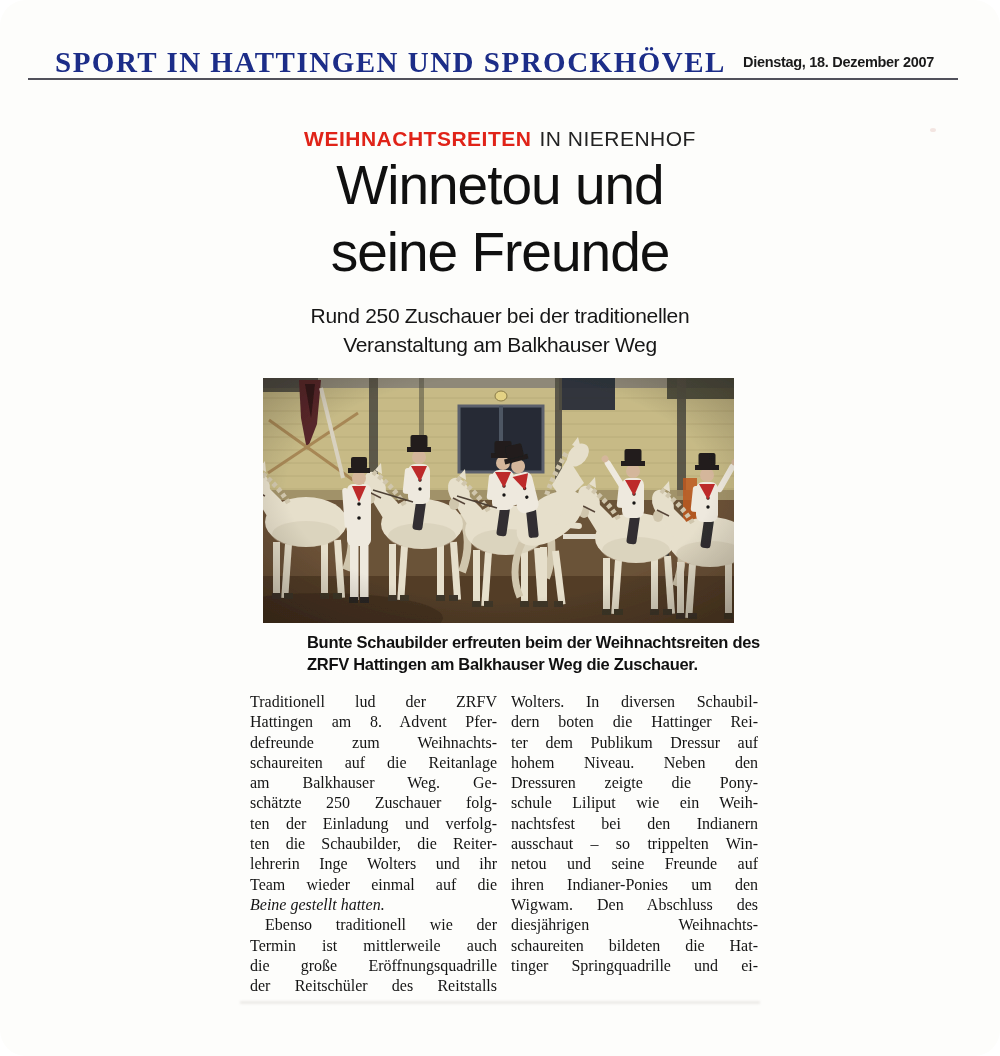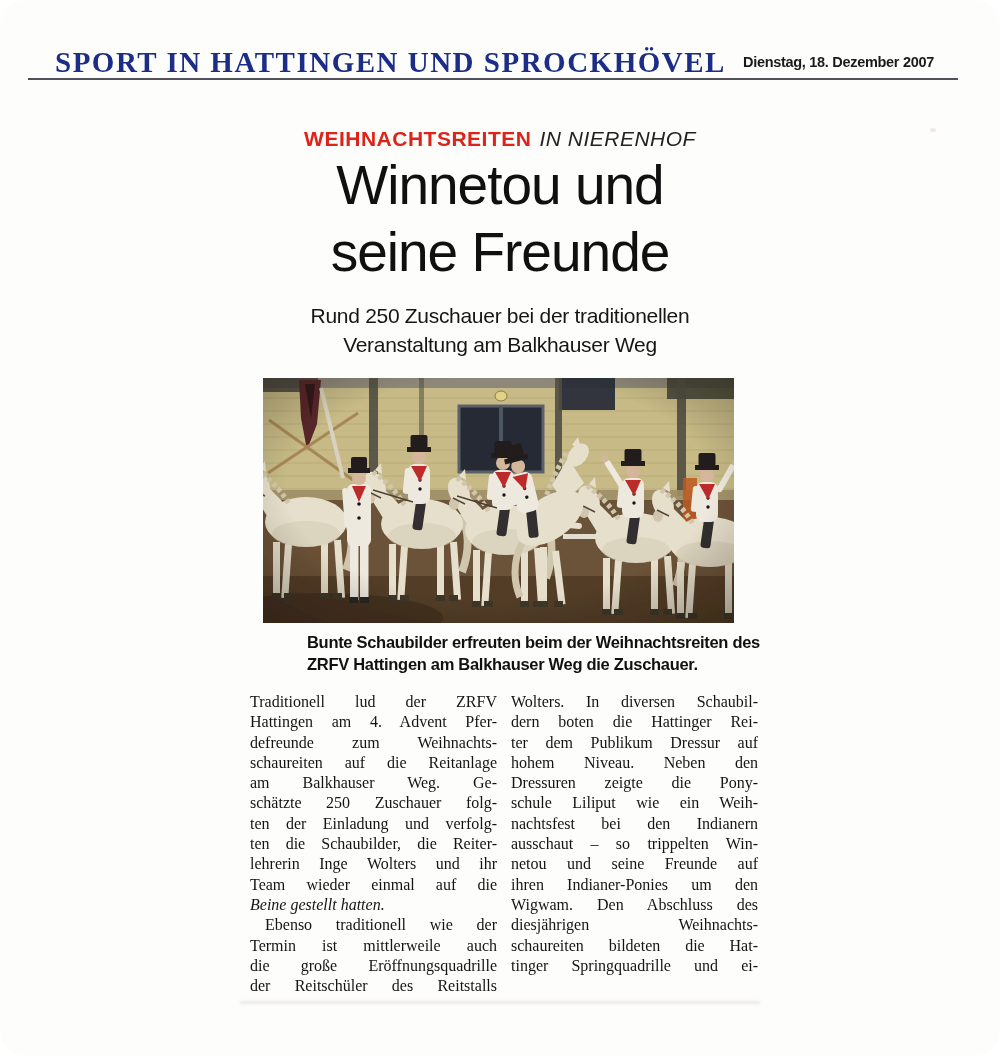--- a/index.html
+++ b/index.html
@@ -9,21 +9,21 @@
   
   .masthead-title{position:absolute;left:55px;top:46px;font-family:"Liberation Serif", serif;
     font-weight:bold;font-size:29px;letter-spacing:1.5px;color:var(--masthead-blue);white-space:nowrap;}
   .masthead-date{position:absolute;right:66px;top:54px;font-size:14.5px;font-weight:bold;
     letter-spacing:-0.3px;color:#1a1a1a;white-space:nowrap;}
   .masthead-rule{position:absolute;left:28px;right:42px;top:78px;height:2px;background:var(--rule);}
 
   
   .kicker{position:absolute;left:250px;width:500px;top:127px;text-align:center;font-size:21px;white-space:nowrap;}
   .kicker-highlight{color:var(--accent-red);font-weight:bold;letter-spacing:0.5px;}
-  .kicker-rest{color:#222;margin-left:8px;letter-spacing:0.5px;font-style:italic;}
+  .kicker-rest{color:#222;margin-left:8px;letter-spacing:0.5px;}
   .headline{position:absolute;left:250px;width:500px;top:152px;text-align:center;font-weight:normal;
     font-size:55px;line-height:67px;letter-spacing:-1px;color:#101010;}
   .subhead{position:absolute;left:250px;width:500px;top:301px;text-align:center;font-size:21px;
     line-height:29px;letter-spacing:-0.3px;color:#161616;}
 
   
   .photo{position:absolute;left:263px;top:378px;width:471px;height:245px;background:#6a5138;}
   .photo svg{display:block;}
 
   
@@ -214,21 +214,21 @@
     </svg>
   </div>
 
   <div class="caption">
     <div>Bunte Schaubilder erfreuten beim der Weihnachtsreiten des</div>
     <div>ZRFV Hattingen am Balkhauser Weg die Zuschauer.</div>
   </div>
 
   <div class="col col1">
       <div class="bline">Traditionell lud der ZRFV</div>
-      <div class="bline">Hattingen am 4. Advent Pfer-</div>
+      <div class="bline">Hattingen am 8. Advent Pfer-</div>
       <div class="bline">defreunde zum Weihnachts-</div>
       <div class="bline">schaureiten auf die Reitanlage</div>
       <div class="bline">am Balkhauser Weg. Ge-</div>
       <div class="bline">schätzte 250 Zuschauer folg-</div>
       <div class="bline">ten der Einladung und verfolg-</div>
       <div class="bline">ten die Schaubilder, die Reiter-</div>
       <div class="bline">lehrerin Inge Wolters und ihr</div>
       <div class="bline">Team wieder einmal auf die</div>
       <div class="bline end">Beine gestellt hatten.</div>
       <div class="bline indent">Ebenso traditionell wie der</div>

